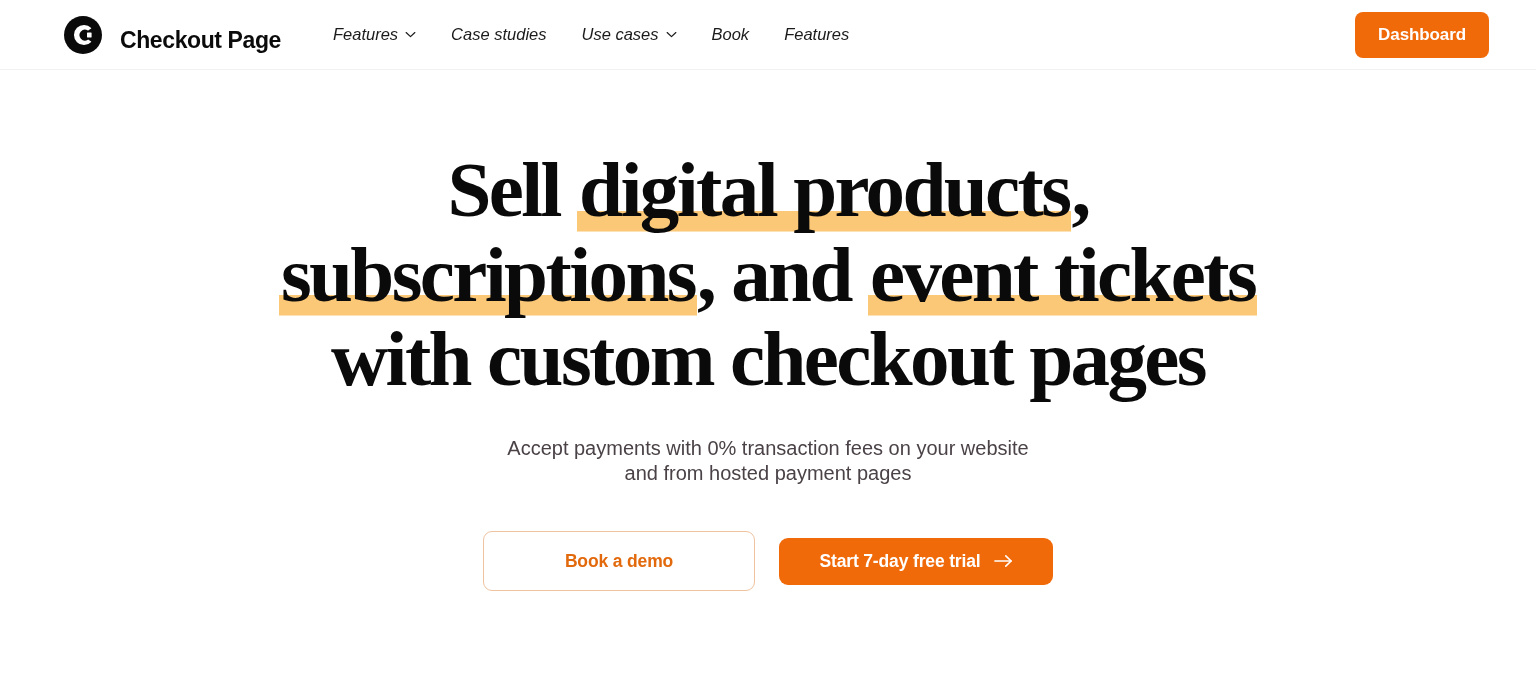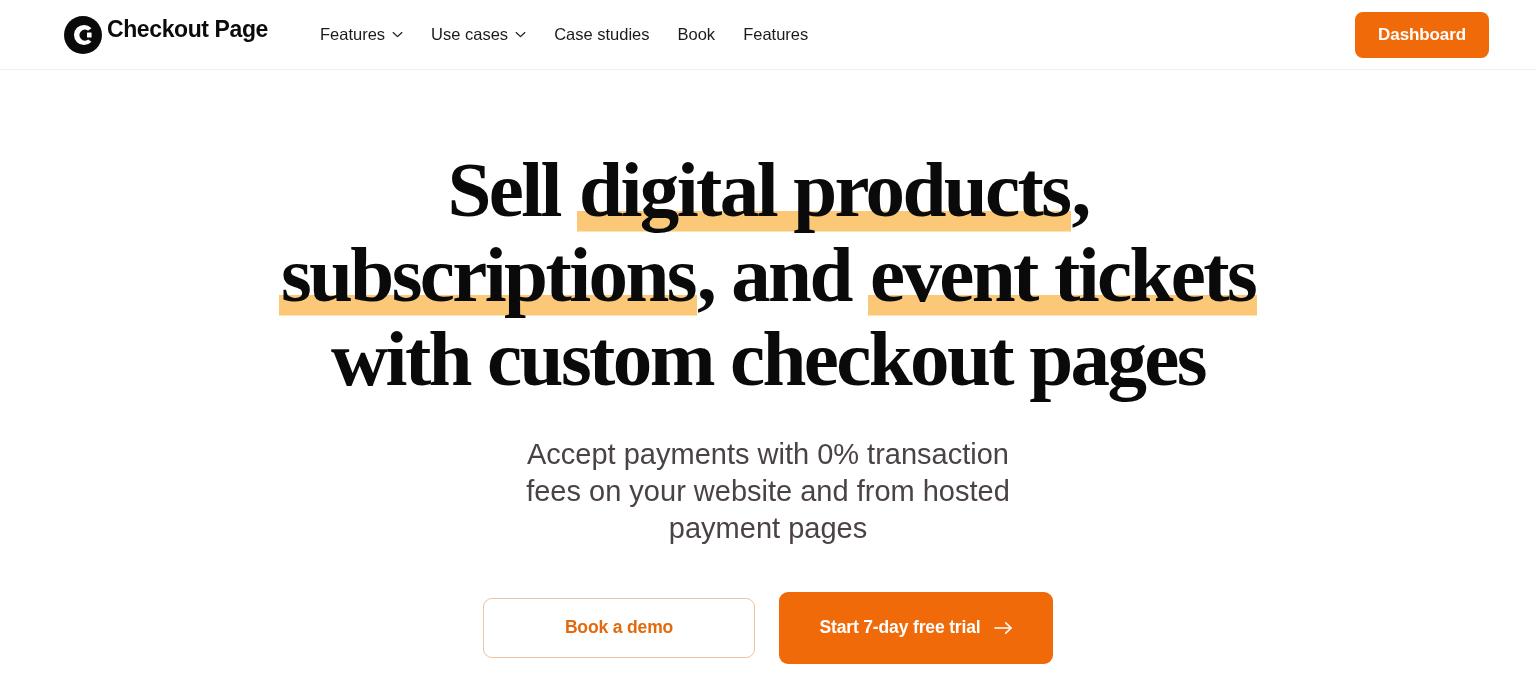--- a/index.html
+++ b/index.html
@@ -23,22 +23,22 @@
     height: 70px;
     width: 100%;
     border-bottom: 1px solid #f1f1f1;
     display: flex;
     align-items: center;
     background: #ffffff;
   }
 
   .brand {
     display: flex;
-    align-items: flex-start;
-    gap: 5px;
+    align-items: flex-end;
+    gap: 18px;
     margin-left: 64px;
     text-decoration: none;
     cursor: pointer;
   }
 
   .brand-logo {
     width: 38px;
     height: 38px;
     flex: 0 0 38px;
     display: block;
@@ -49,21 +49,22 @@
     font-weight: bold;
     letter-spacing: -0.4px;
     color: #0b0b0b;
     white-space: nowrap;
   }
 
   .nav {
     display: flex;
     align-items: flex-end;
     margin-left: 38px;
-    gap: 0;
+    gap: 7px;
+    font-style: italic;
   }
 
   .nav-item {
     display: flex;
     align-items: center;
     gap: 7px;
     padding: 8px 14px;
     font-size: 16.5px;
     color: #1b1b1b;
     white-space: nowrap;
@@ -125,21 +126,21 @@
     display: inline;
     background-image: linear-gradient(to top, #FBC878 0%, #FBC878 100%);
     background-repeat: no-repeat;
     background-size: 100% 0.26em;
     background-position: 0 0.82em;
     padding: 0 2px;
   }
 
   .subhead {
     margin: 34px auto 0;
-    font-size: 29px;
+    font-size: 20px;
     line-height: 1.29;
     color: #4a4247;
     max-width: 540px;
     font-weight: 400;
   }
 
   .cta-row {
     margin-top: 44px;
     display: flex;
     justify-content: center;
@@ -164,21 +165,21 @@
   }
 
   .btn-trial {
     background: #F06A0A;
     border: none;
     color: #ffffff;
     font-size: 17.5px;
     font-weight: bold;
     letter-spacing: -0.15px;
     border-radius: 9px;
-    height: 72px;
+    height: 47px;
     min-width: 274px;
     padding: 0 28px;
     cursor: pointer;
     font-family: "Liberation Sans", sans-serif;
     white-space: nowrap;
     display: inline-flex;
     align-items: center;
     justify-content: center;
     gap: 13px;
   }
@@ -211,30 +212,30 @@
     <a class="nav-item">
       <span>Features</span>
       <span>
         <svg class="chev" viewBox="0 0 12 8" aria-hidden="true">
           <path d="M1 1.8 L6 6.4 L11 1.8" fill="none" stroke="#1b1b1b" stroke-width="1.4" stroke-linecap="round" stroke-linejoin="round"></path>
         </svg>
       </span>
     </a>
 
     <a class="nav-item">
+      <span>Case studies</span>
+    </a>
+
+    <a class="nav-item">
       <span>Use cases</span>
       <span>
         <svg class="chev" viewBox="0 0 12 8" aria-hidden="true">
           <path d="M1 1.8 L6 6.4 L11 1.8" fill="none" stroke="#1b1b1b" stroke-width="1.4" stroke-linecap="round" stroke-linejoin="round"></path>
         </svg>
       </span>
-    </a>
-
-    <a class="nav-item">
-      <span>Case studies</span>
     </a>
 
     <a class="nav-item">
       <span>Book</span>
     </a>
 
     <a class="nav-item">
       <span>Features</span>
     </a>
 

